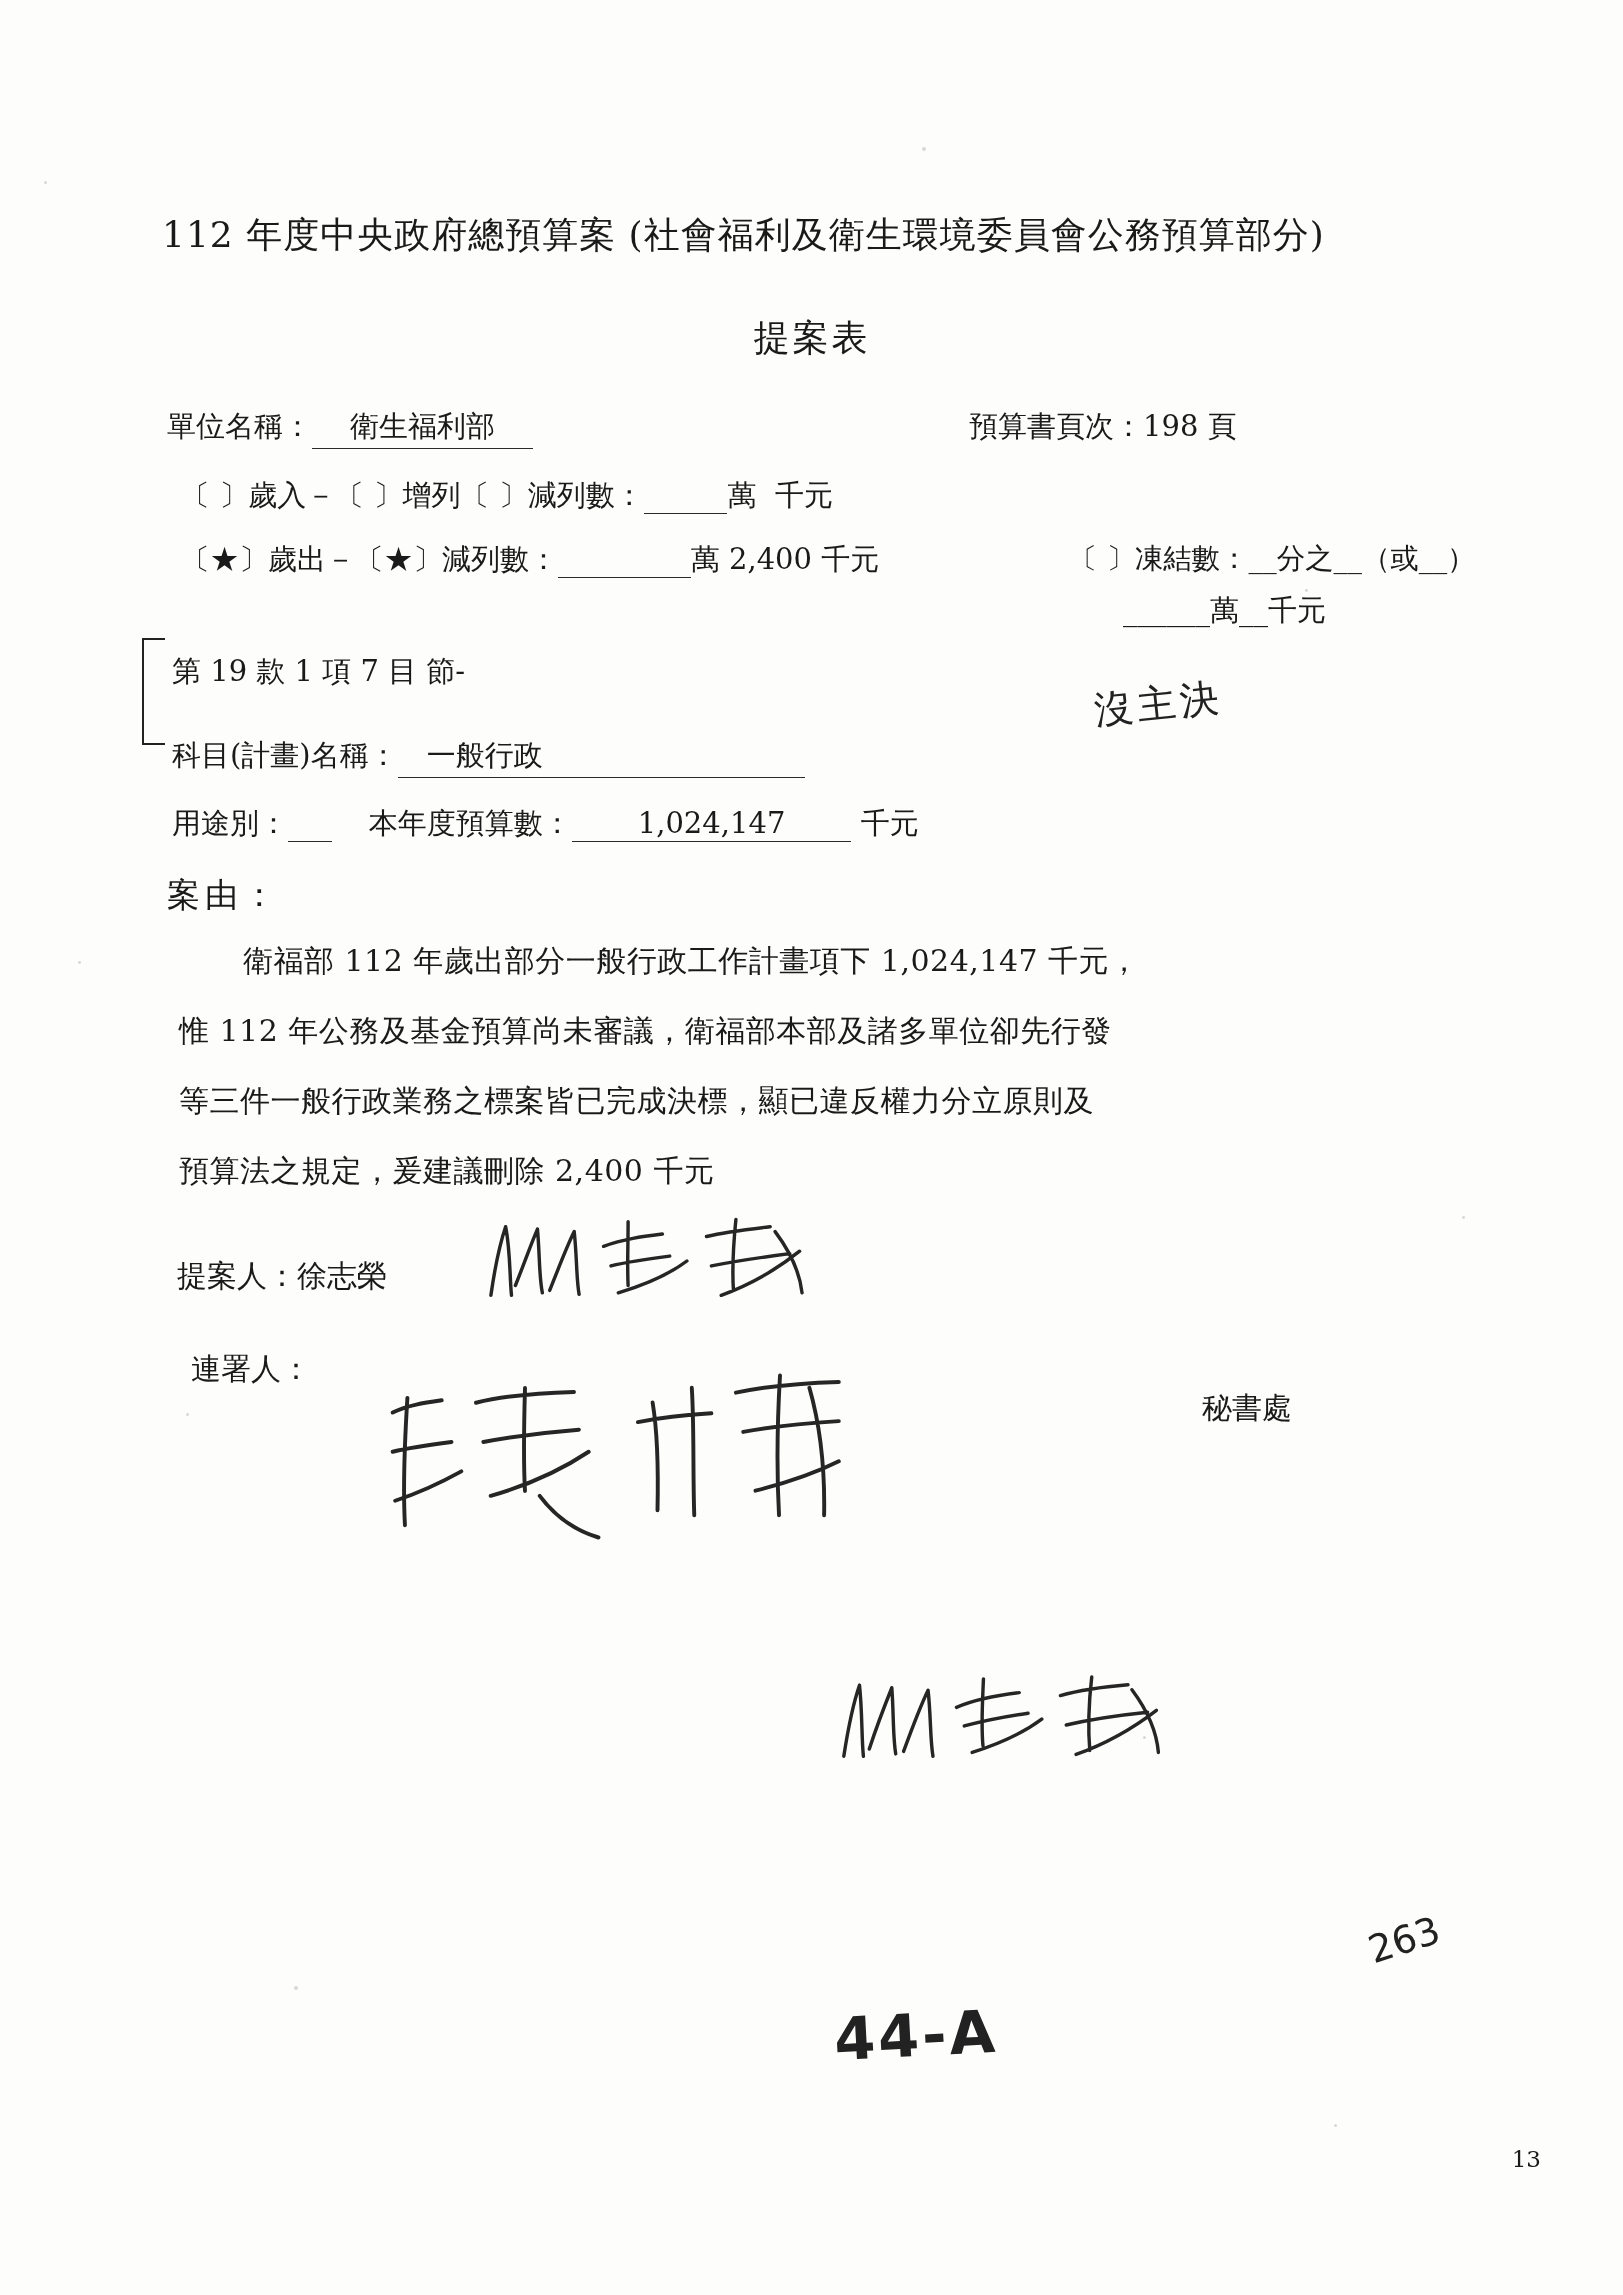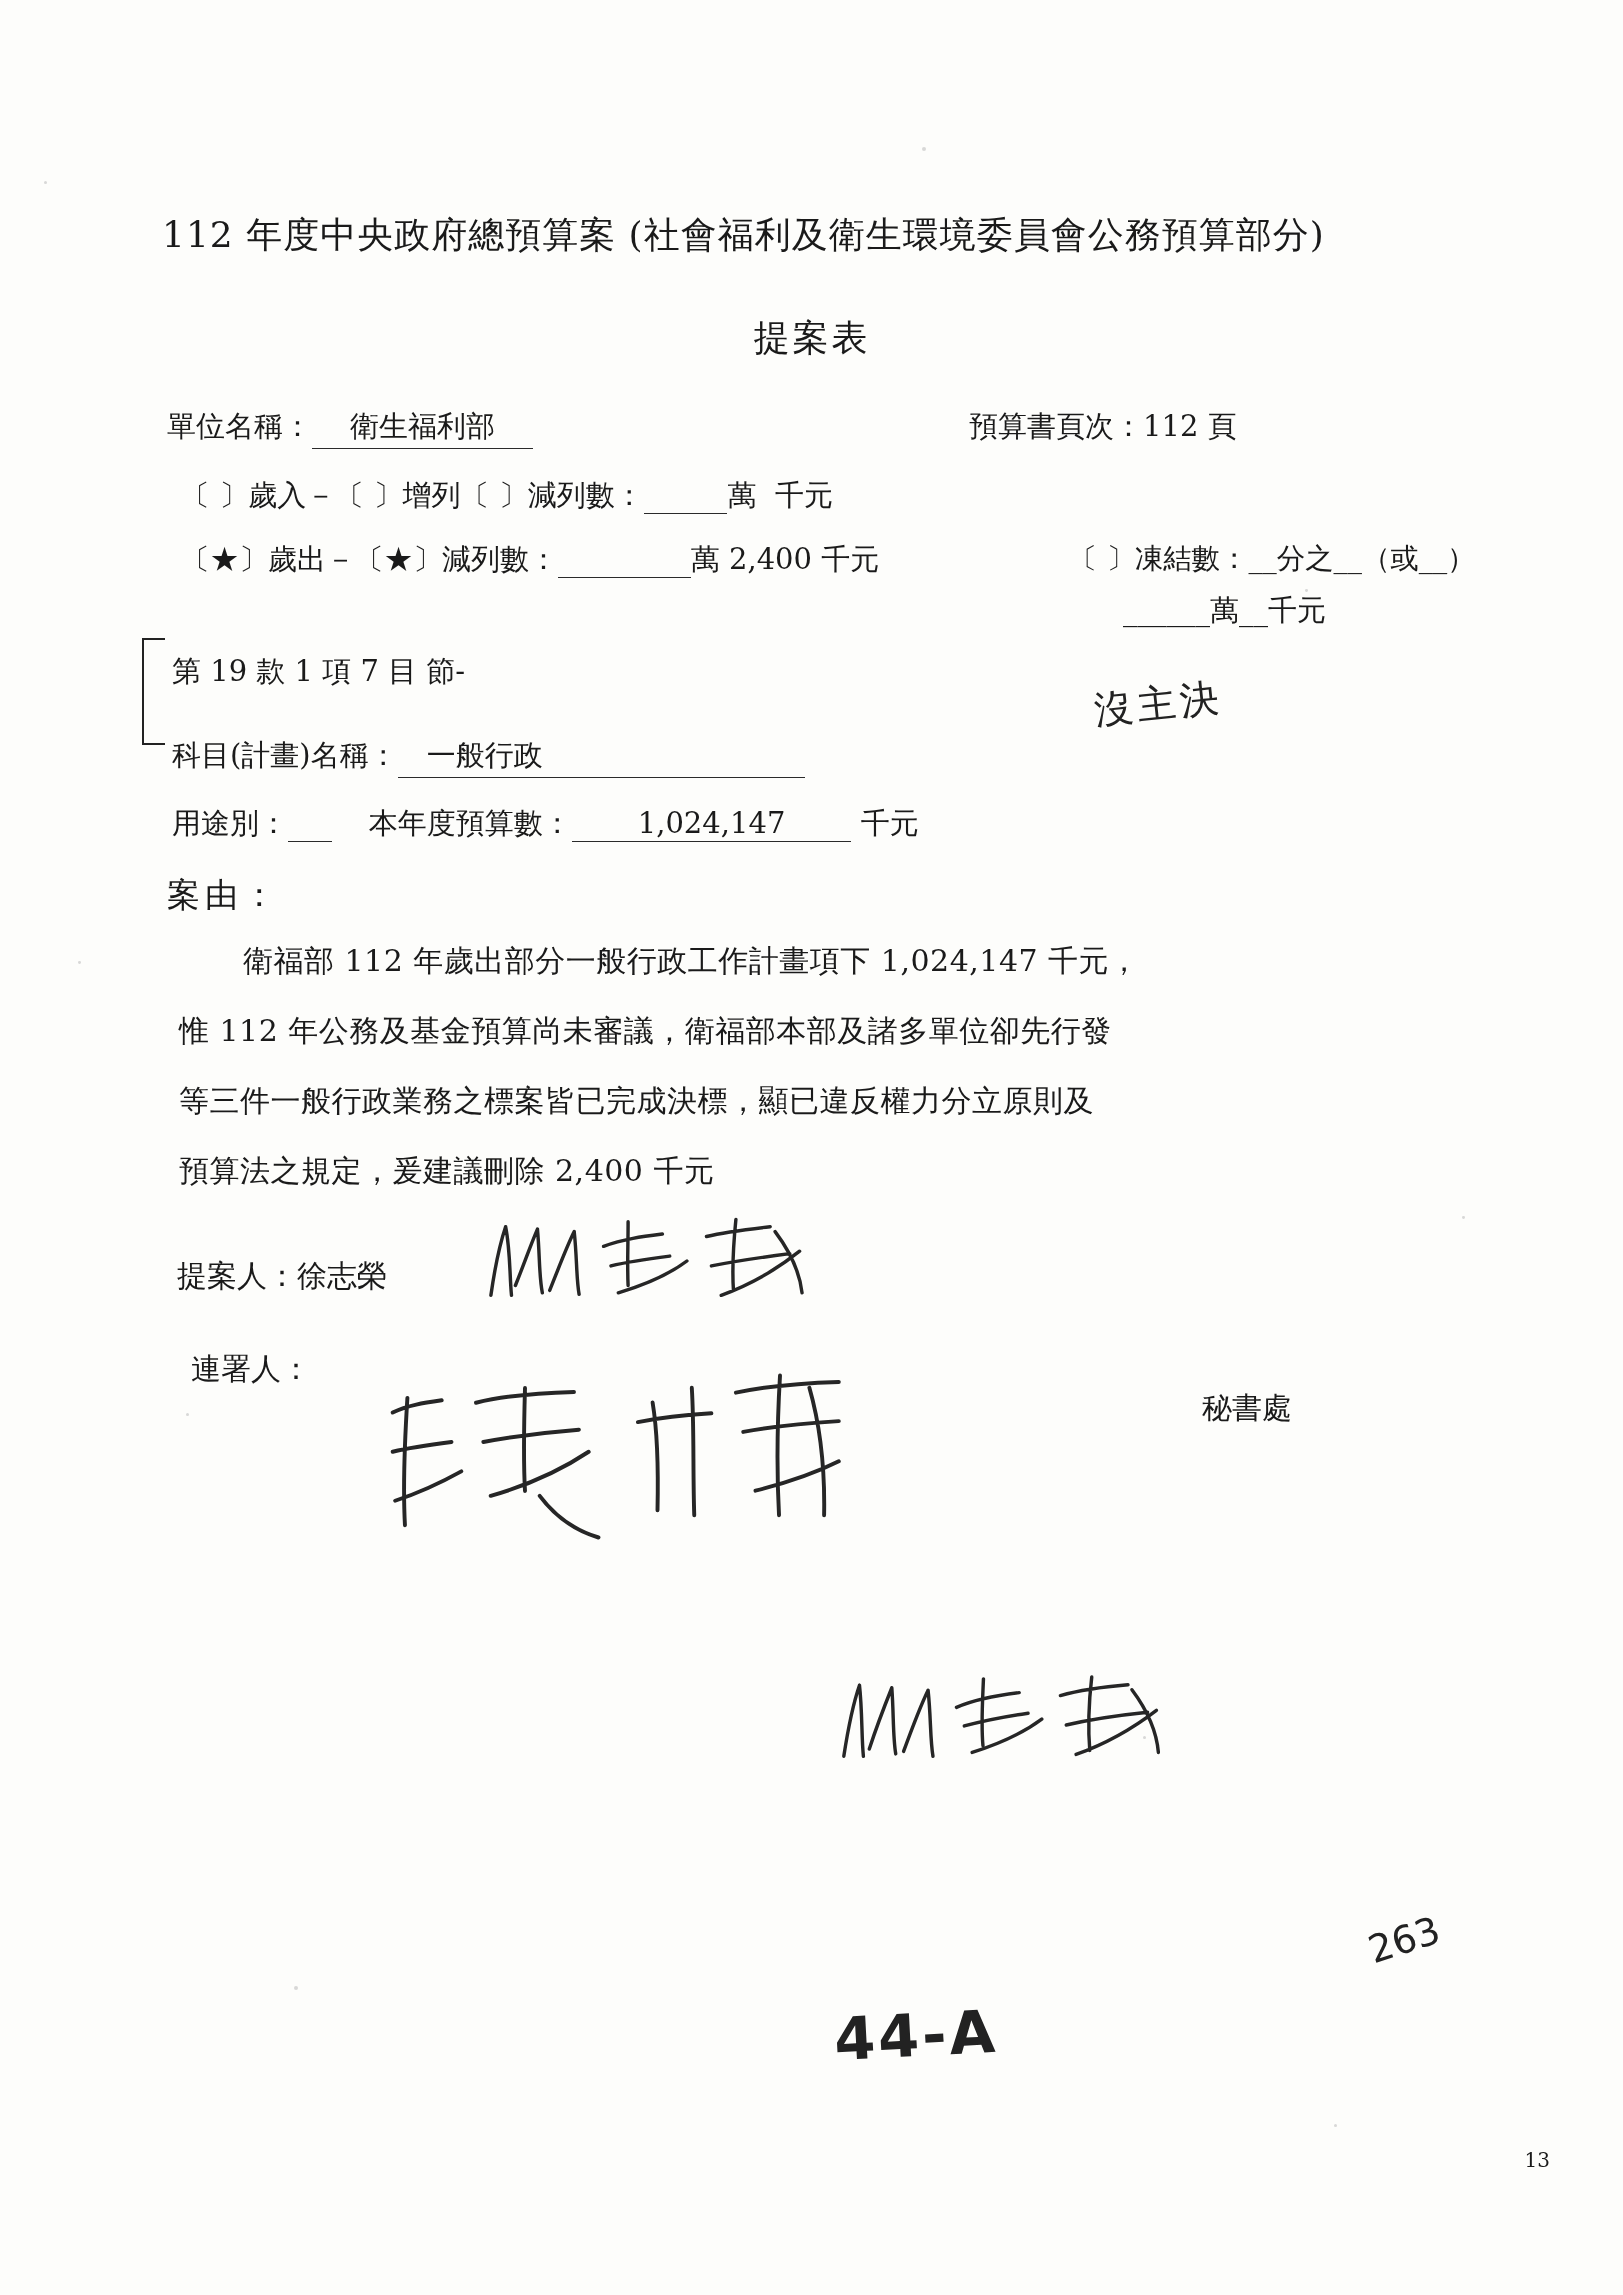--- a/index.html
+++ b/index.html
@@ -90,23 +90,23 @@
     font-size: 30px;
     white-space: nowrap;
   }
   .handwrite {
     position: absolute;
     color: #222;
     font-family: "DejaVu Sans", "Liberation Sans", sans-serif;
   }
   .pagenum {
     position: absolute;
-    right: 74px;
+    right: 83px;
     bottom: 123px;
-    font-size: 20px;
+    font-size: 23px;
   }
   svg.ink { position: absolute; overflow: visible; }
   .ink path, .ink polyline {
     fill: none;
     stroke: #262626;
     stroke-linecap: round;
     stroke-linejoin: round;
   }
 </style>
 </head>
@@ -126,21 +126,21 @@
 
   <div class="doc">
 
     <div class="title">112 年度中央政府總預算案 (社會福利及衛生環境委員會公務預算部分)</div>
     <div class="subtitle">提案表</div>
 
     <div class="row" style="left:167px;top:407px;">
       <span>單位名稱：</span><span class="fill" style="min-width:211px;">衛生福利部</span>
     </div>
     <div class="row" style="left:969px;top:407px;">
-      <span>預算書頁次：</span><span>112 頁</span>
+      <span>預算書頁次：</span><span>198 頁</span>
     </div>
 
     <div class="row" style="left:181px;top:476px;">
       <span>〔 〕歲入－〔 〕增列〔 〕減列數：</span><span class="fill blank" style="min-width:74px;">0</span><span>萬</span>&nbsp;&nbsp;<span>千元</span>
     </div>
 
     <div class="row" style="left:181px;top:540px;">
       <span>〔★〕歲出－〔★〕減列數：</span><span class="fill blank" style="min-width:123px;">0</span><span>萬 2,400 千元</span>
     </div>
     <div class="row" style="left:1069px;top:540px;font-size:28.4px;">

